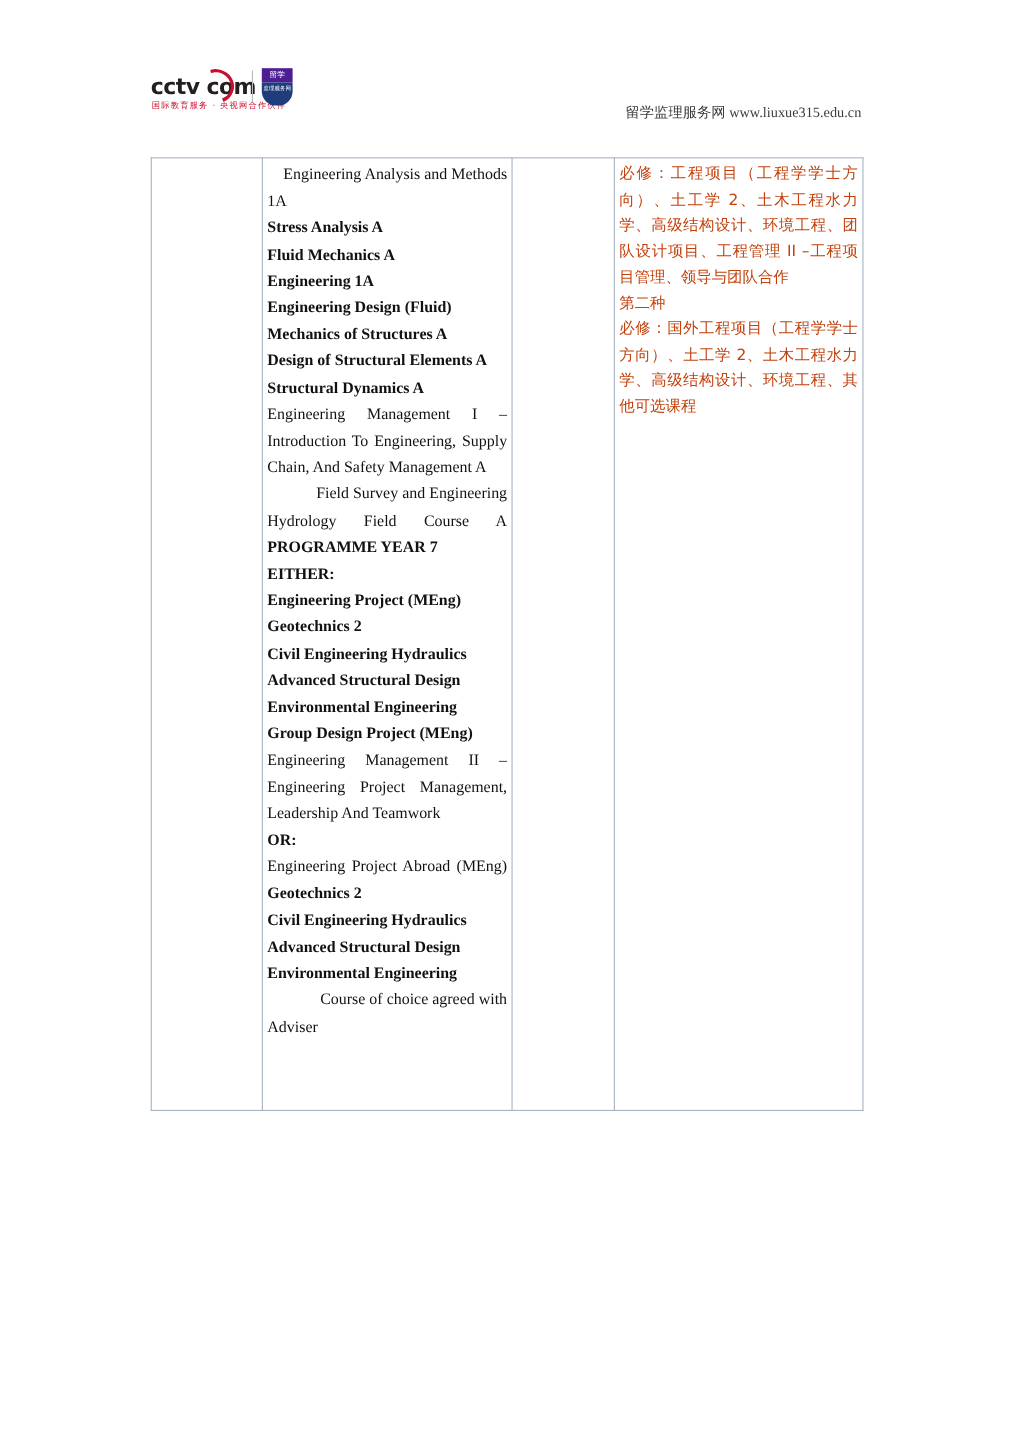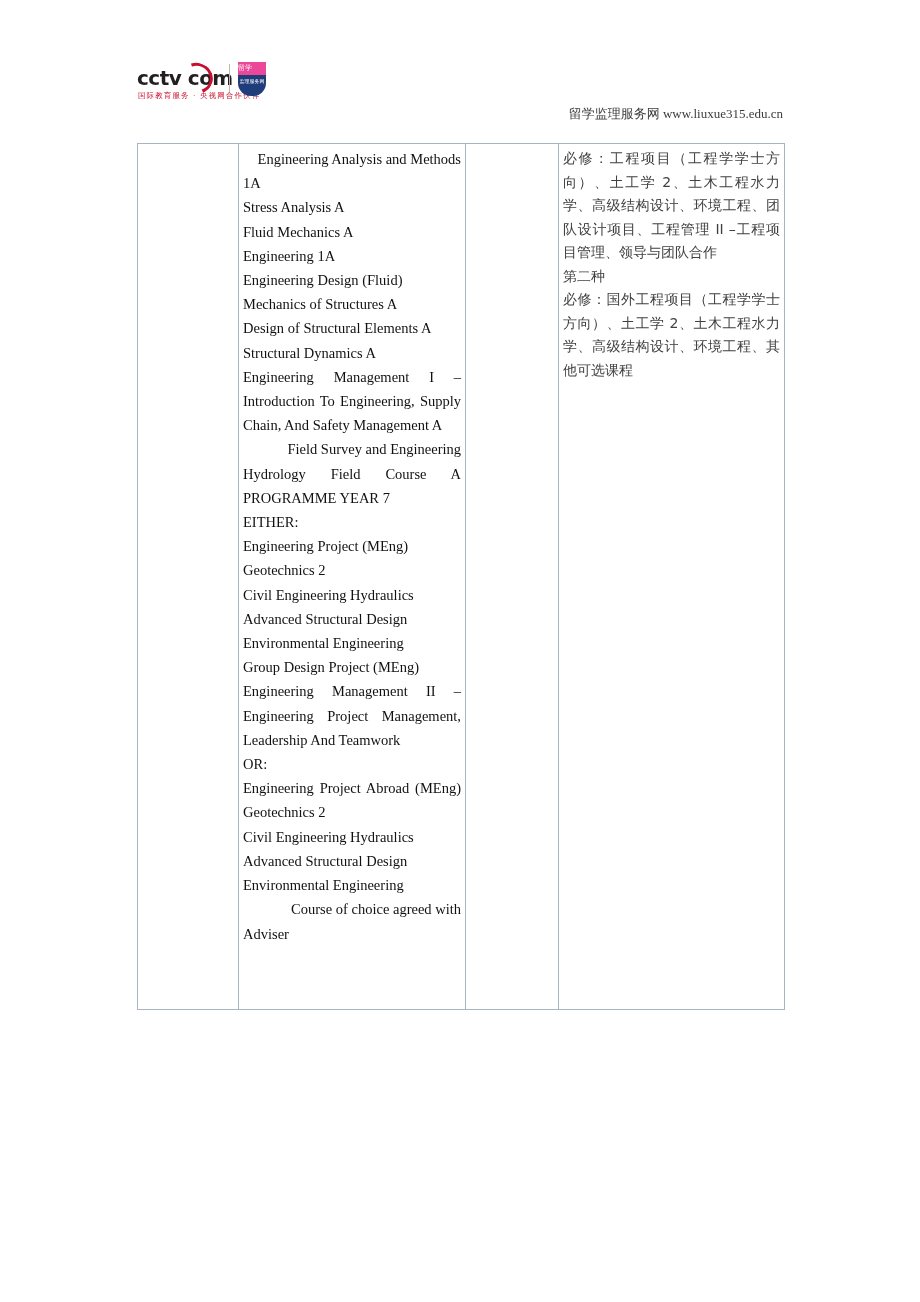--- a/index.html
+++ b/index.html
@@ -78,25 +78,25 @@
     position: absolute;
     left: 101px;
     top: 0px;
     width: 28px;
     height: 34px;
   }
   .shield-top {
     position: absolute;
     left: 0; top: 0;
     width: 28px; height: 13px;
-    background: #ec4899;
+    background: #4c1d95;
     color: #ffffff;
     font-family: "DejaVu Sans", sans-serif;
     font-size: 7px;
-    text-align: left;
+    text-align: center;
     line-height: 13px;
   }
   .shield-body {
     position: absolute;
     left: 0; top: 13px;
     width: 28px; height: 21px;
     background: #1f3d7a;
     border-radius: 0 0 13px 13px;
     color: #ffffff;
     font-family: "DejaVu Sans", sans-serif;
@@ -108,21 +108,20 @@
   }
 
   .header-site {
     position: absolute;
     right: 137px;
     top: 93px;
     font-family: "Liberation Serif", serif;
     font-size: 13px;
     color: #3c3c3c;
     white-space: nowrap;
-    margin-top: 12px;
   }
   .header-site .cn {
     font-size: 13px;
   }
   .header-site .url {
     font-size: 13px;
   }
 
   
   .doc-table {
@@ -155,32 +154,33 @@
   }
   .en-cell p {
     margin: 0;
     text-align: justify;
   }
   .en-cell p:last-child {
     text-align: left;
   }
   .en-cell p.flush {
     text-align: left;
+    font-weight: bold;
   }
   
   .en-cell p.justify-all {
     text-align-last: justify;
     text-align: right;
   }
 
   .cn-cell {
     font-family: "DejaVu Sans", "Liberation Sans", sans-serif;
     font-size: 14px;
     line-height: 23.5px;
-    color: #404040;
+    color: #c2410c;
     text-align: justify;
   }
   .cn-cell p {
     margin: 0;
   }
 </style>
 </head>
 <body>
 
 <div class="page-header">

